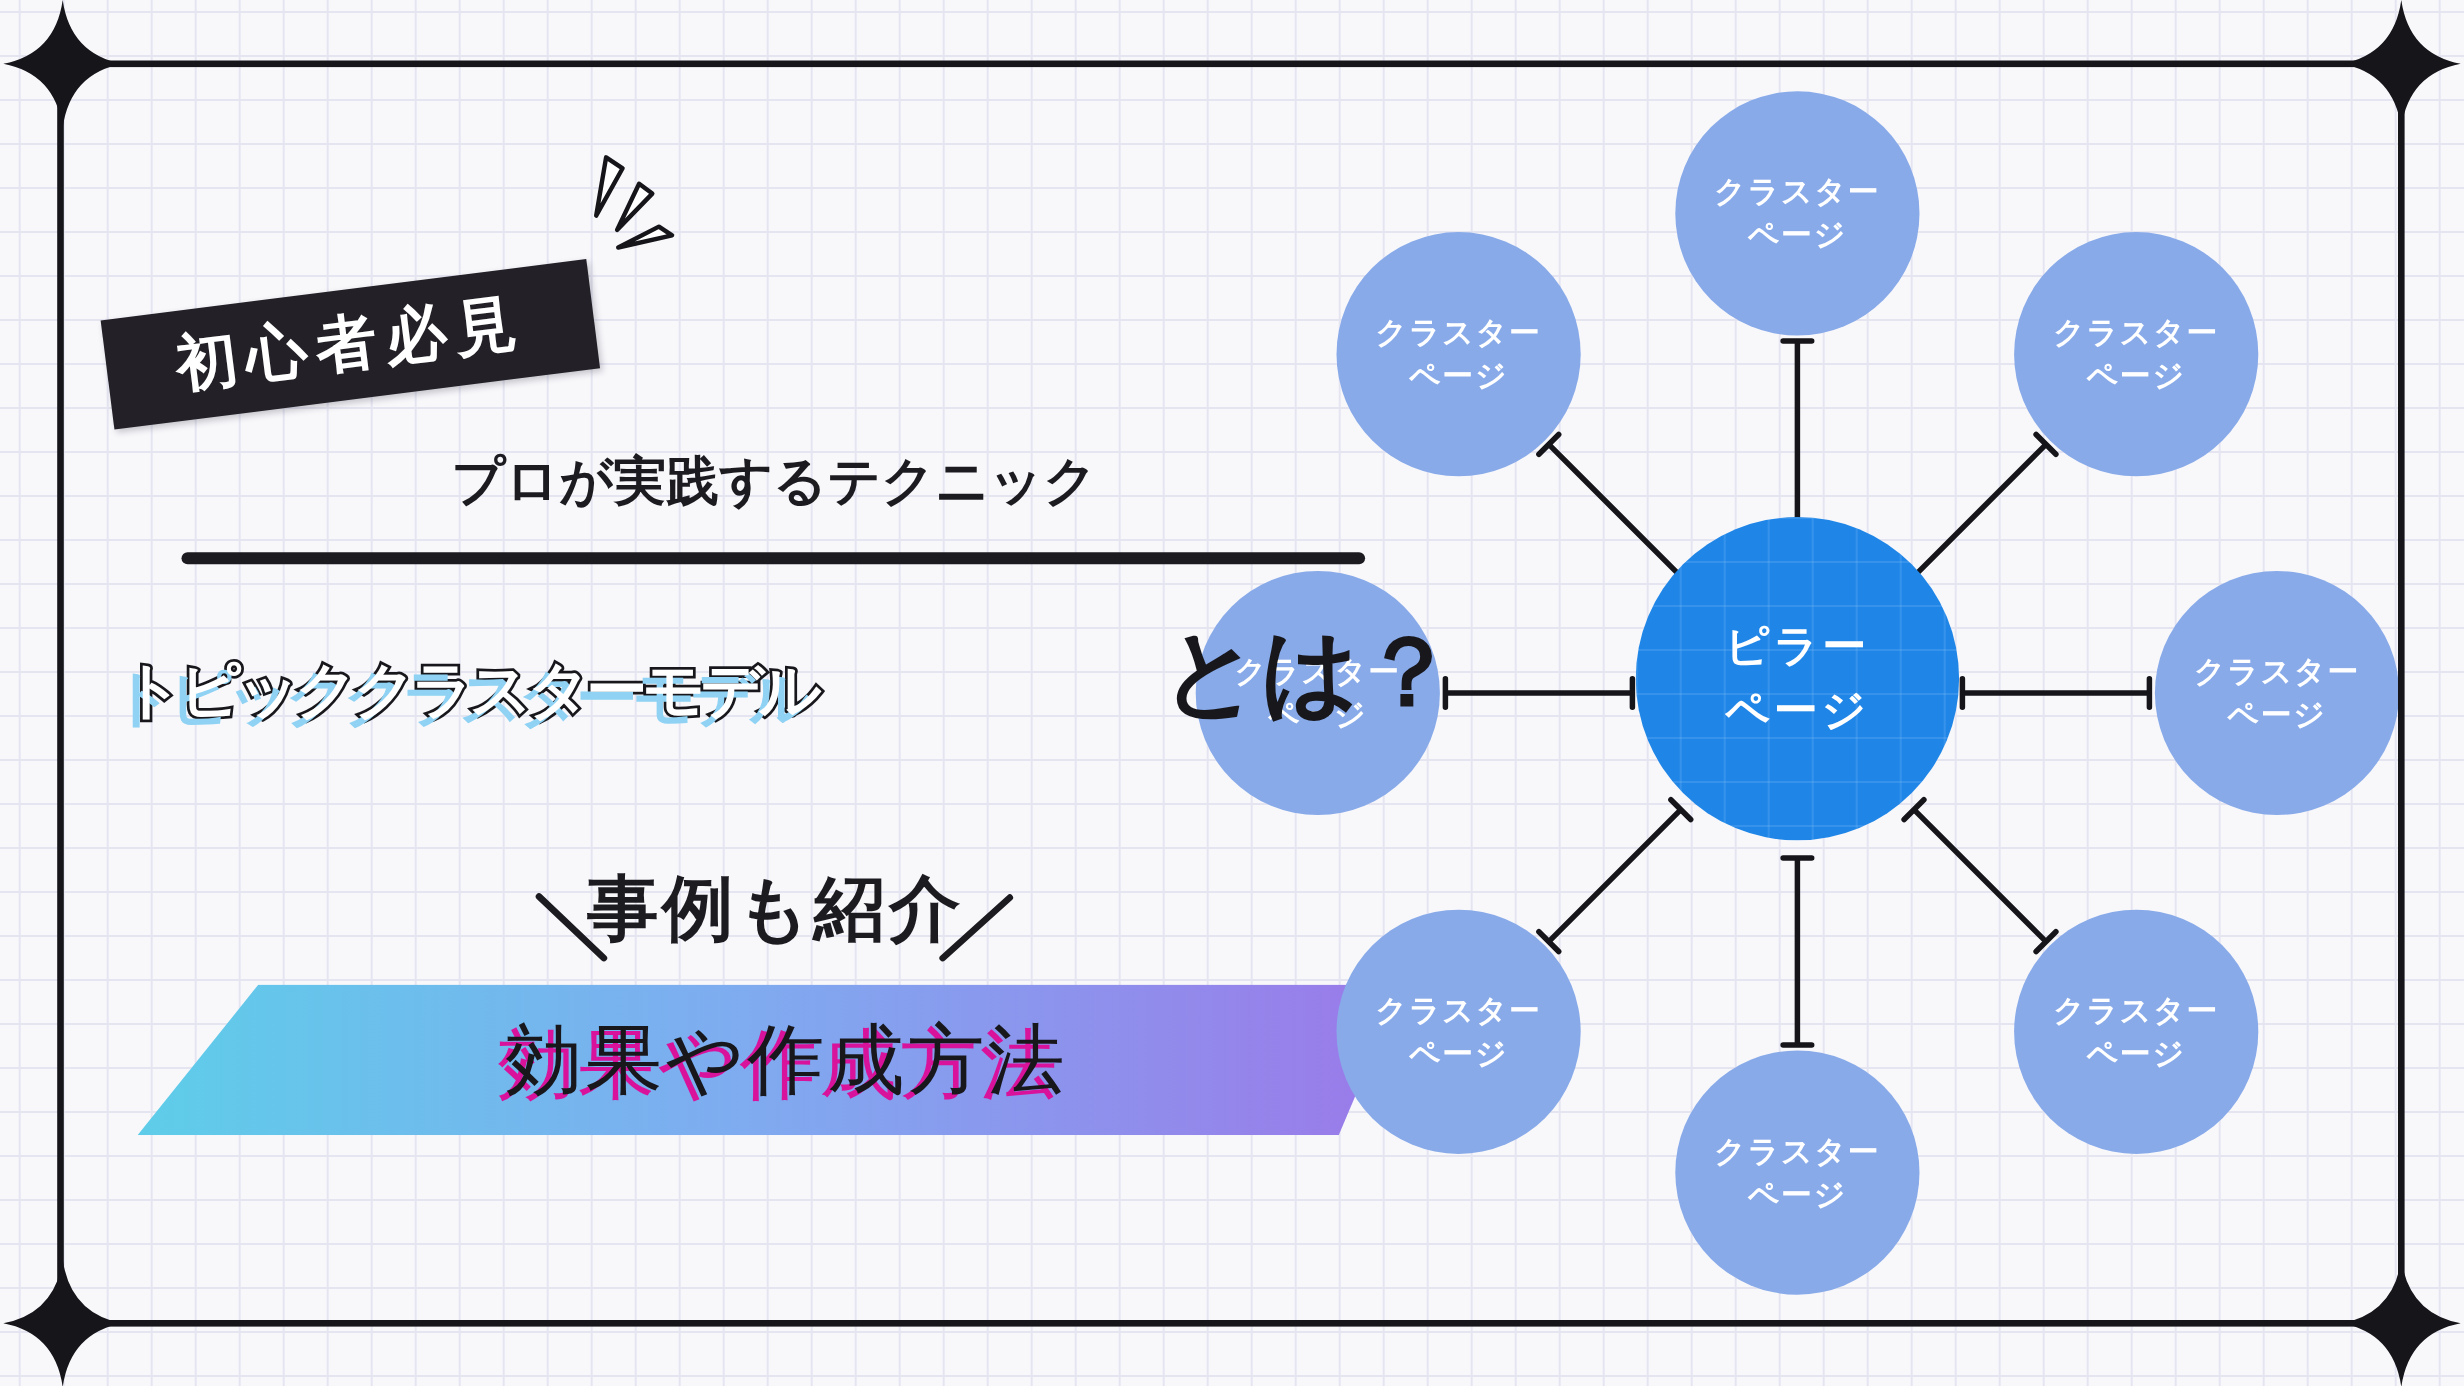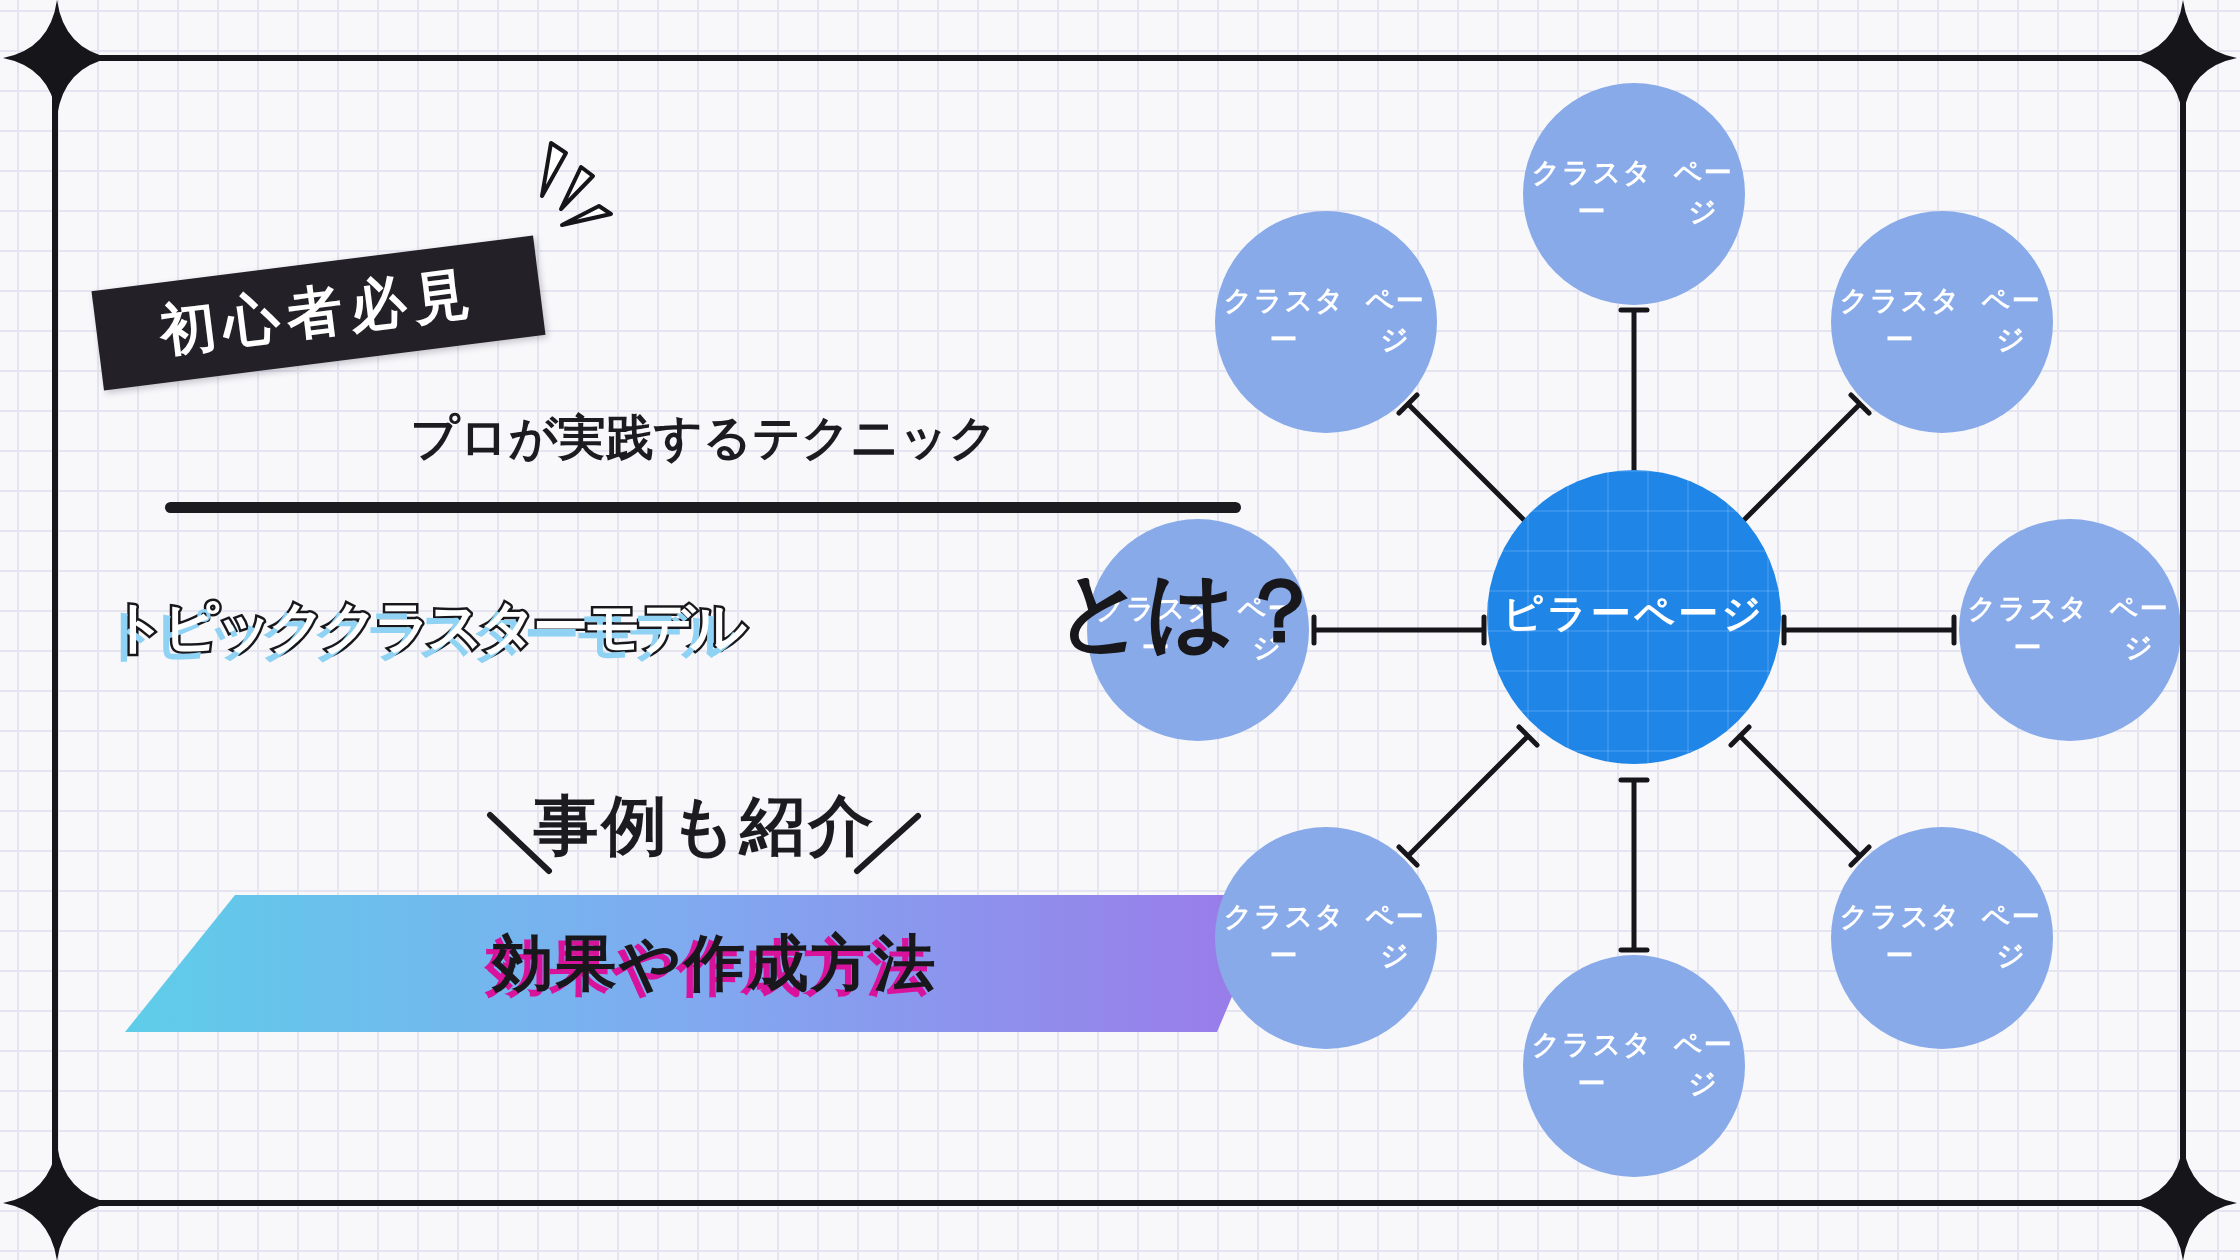--- a/index.html
+++ b/index.html
@@ -19,34 +19,33 @@
 
   
   .banner {
     left: 125px; top: 895px; width: 1150px; height: 137px;
     background: linear-gradient(90deg, #5ECDE9 0%, #7FABF0 48%, #9B79E9 100%);
     clip-path: polygon(110px 0, 1150px 0, 1092px 137px, 0 137px);
     z-index: 1;
     display: flex; align-items: center; justify-content: center;
   }
   .banner-label {
-    font-size: 61px; font-weight: bold; color: #17171C;
+    font-size: 70px; font-weight: normal; color: #17171C;
     letter-spacing: 0.04em; padding-left: 30px; white-space: nowrap;
     text-shadow: -7px 5px 0 #D9129B;
   }
 
   
   #connectors { left: 0; top: 0; z-index: 2; }
   .circle {
     border-radius: 50%;
-    display: flex; flex-direction: row;
+    display: flex; flex-direction: column;
     align-items: center; justify-content: center;
     text-align: center; color: #FFFFFF; font-weight: bold;
     z-index: 3;
-    font-family: Liberation Mono, monospace;
   }
   .pillar {
     width: 294px; height: 294px; left: 1487px; top: 470px;
     background-color: #1F86E8;
     background-image:
       linear-gradient(rgba(255,255,255,0.10) 2px, transparent 2px),
       linear-gradient(90deg, rgba(255,255,255,0.10) 2px, transparent 2px);
     background-size: 40px 40px, 40px 40px;
     font-size: 40px; letter-spacing: 0.08em; line-height: 1.45;
   }

